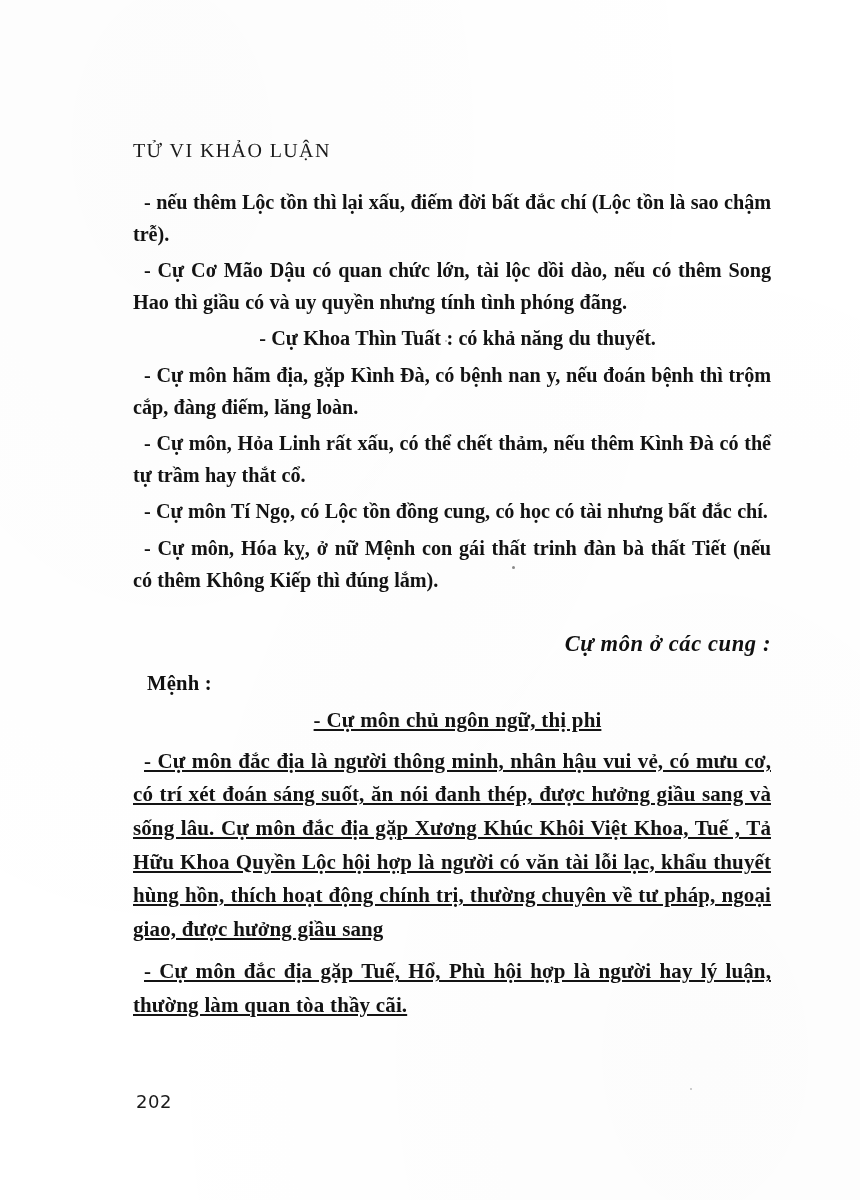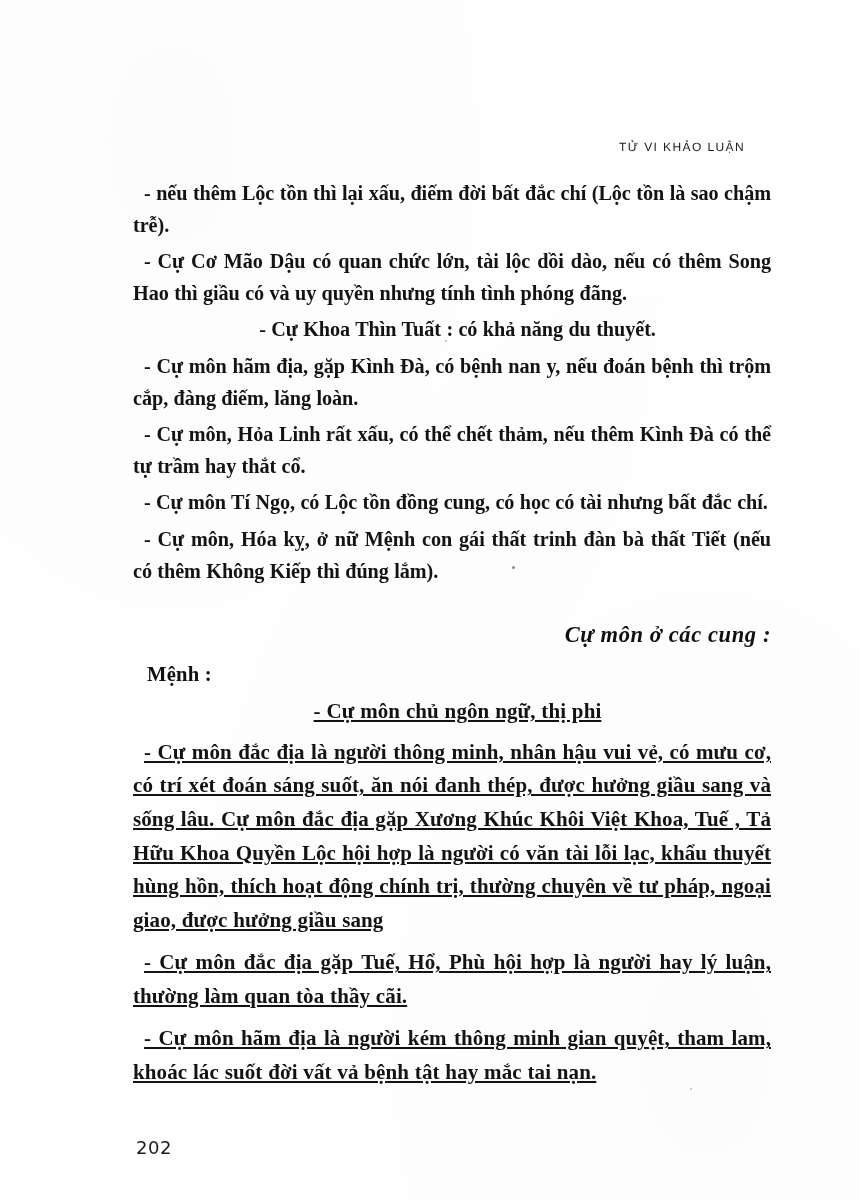--- a/index.html
+++ b/index.html
@@ -26,23 +26,23 @@
 
   .content {
     position: absolute;
     left: 133px;
     top: 140px;
     width: 638px;
   }
 
   
   .running-head {
-    text-align: right;
-    font-family: Liberation Sans, sans-serif;
-    font-size: 12px;
+    text-align: left;
+    font-family: Liberation Serif, serif;
+    font-size: 20px;
     letter-spacing: 1.4px;
     color: #1b1b1b;
     margin: 0 0 24px 0;
     padding-right: 26px;
     font-weight: 400;
     text-rendering: geometricPrecision;
   }
 
   
   .para {
@@ -103,21 +103,21 @@
   }
 
   .group-bottom .para.tight {
     margin-bottom: 7px;
   }
 
   
   .folio {
     position: absolute;
     left: 136px;
-    top: 1137px;
+    top: 1091px;
     font-family: "DejaVu Sans", "Liberation Sans", sans-serif;
     font-size: 18px;
     letter-spacing: 0.6px;
     color: #1b1b1b;
   }
 
   
   .speckle {
     position: absolute;
     background: #2a2a2a;
@@ -146,21 +146,20 @@
     </div>
 
     <h2 class="section-heading">Cự môn ở các cung :</h2>
 
     <h3 class="sub-heading">Mệnh :</h3>
 
     <div class="group-bottom">
       <p class="para tight last-short">- Cự môn chủ ngôn ngữ, thị phi</p>
       <p class="para">- Cự môn đắc địa là người thông minh, nhân hậu vui vẻ, có mưu cơ, có trí xét đoán sáng suốt, ăn nói đanh thép, được hưởng giầu sang và sống lâu. Cự môn đắc địa gặp Xương Khúc Khôi Việt Khoa, Tuế , Tả Hữu Khoa Quyền Lộc hội hợp là người có văn tài lỗi lạc, khẩu thuyết hùng hồn, thích hoạt động chính trị, thường chuyên về tư pháp, ngoại giao, được hưởng giầu sang</p>
       <p class="para">- Cự môn đắc địa gặp Tuế, Hổ, Phù hội hợp là người hay lý luận, thường làm quan tòa thầy cãi.</p>
-      <p class="para">- Cự môn hãm địa là người kém thông minh gian quyệt, tham lam, khoác lác suốt đời vất vả bệnh tật hay mắc tai nạn.</p>
     </div>
 
   </div>
 
   <div class="folio">202</div>
 
   <span class="speckle" style="left:512px; top:566px; width:3px; height:3px;"></span>
   <span class="speckle" style="left:445px; top:340px; width:2px; height:2px; opacity:.35;"></span>
   <span class="speckle" style="left:690px; top:1088px; width:2px; height:2px; opacity:.3;"></span>
 

